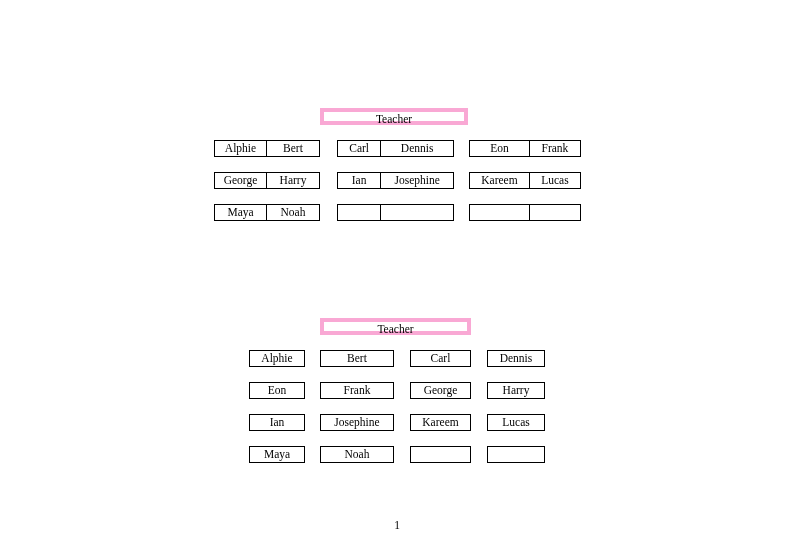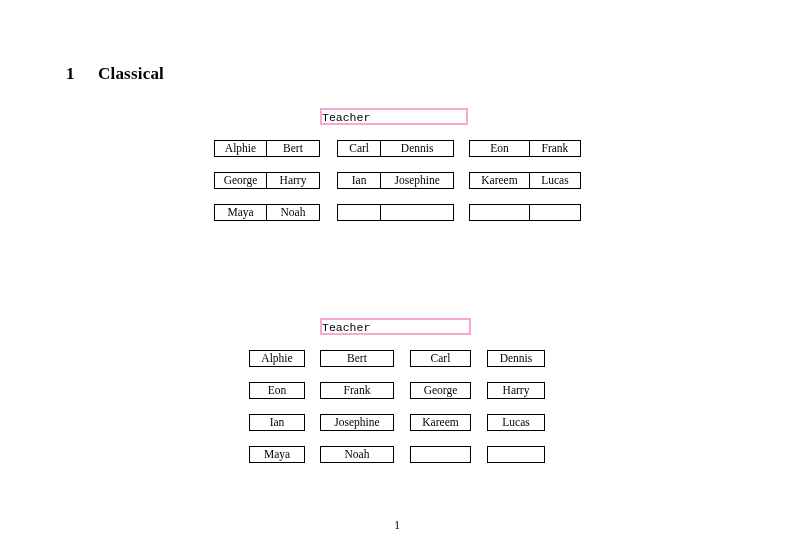--- a/index.html
+++ b/index.html
@@ -66,47 +66,44 @@
     overflow: hidden;
   }
   .group-box .cell + .cell {
     border-left: 1px solid #000000;
   }
 
   
   .teacher-box {
     position: absolute;
     box-sizing: border-box;
-    border: 2px solid #f9a8d4;
+    border: 4px solid #f9a8d4;
     height: 17px;
     line-height: 15px;
     font-size: 11.5px;
+    text-align: center;
     white-space: nowrap;
     background: #ffffff;
-    font-family: Liberation Mono, monospace;
   }
 
   
   #page-number {
     position: absolute;
     left: 0;
     right: 0;
     top: 519px;
     text-align: center;
     font-size: 11.5px;
   }
 </style>
 </head>
 <body>
 
 <div class="page">
 
-  <div class="section-heading" id="heading-classical">
-    <span class="sec-num">1</span><span class="sec-title">Classical</span>
-  </div>
 
   <div class="teacher-box" style="left:320px; top:108px; width:148px;">Teacher</div>
 
   <div class="group-box" style="left:214px; top:140px; width:106px;">
     <div class="cell" style="width:52px;">Alphie</div>
     <div class="cell" style="width:54px;">Bert</div>
   </div>
   <div class="group-box" style="left:214px; top:172px; width:106px;">
     <div class="cell" style="width:52px;">George</div>
     <div class="cell" style="width:54px;">Harry</div>

